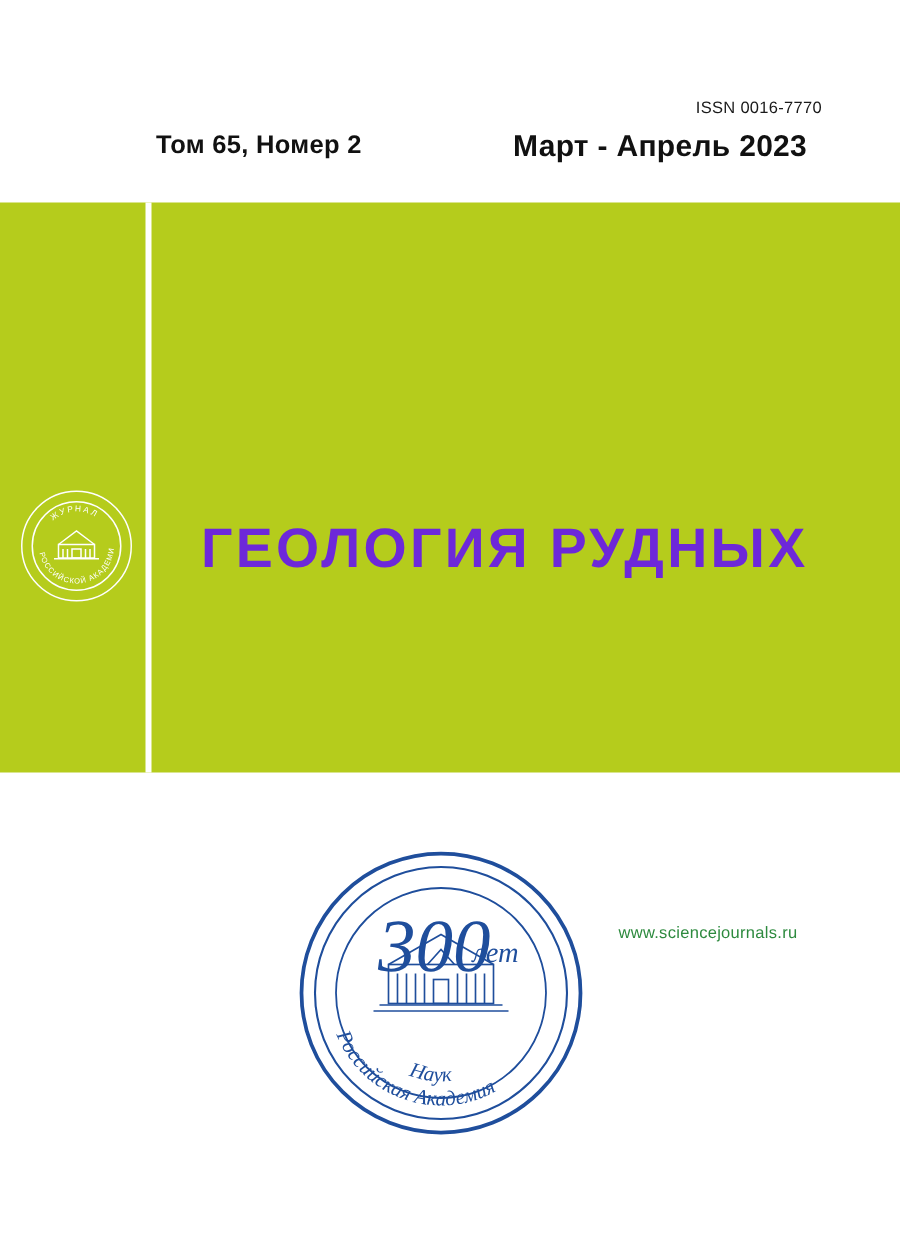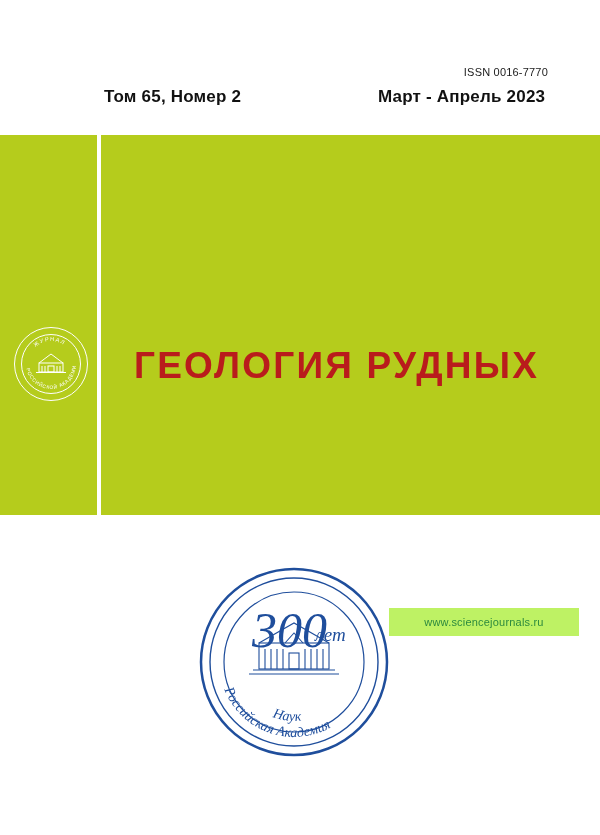--- a/index.html
+++ b/index.html
@@ -41,25 +41,24 @@
     top: 87px;
     font-size: 17px;
     font-weight: bold;
     color: #111111;
     letter-spacing: 0.2px;
   }
   .dateline {
     position: absolute;
     left: 342px;
     top: 87px;
-    font-size: 17px;
+    font-size: 20px;
     font-weight: bold;
     color: #111111;
     letter-spacing: 0.2px;
-    margin-left: 36px;
   }
 
   
   .green-panel {
     position: absolute;
     left: 0;
     top: 135px;
     width: 600px;
     height: 380px;
     background: #b5cc1c;
@@ -97,21 +96,21 @@
   .seal-small svg { position: absolute; left: 0; top: 0; }
 
   
   .title {
     position: absolute;
     left: 134px;
     top: 205px;
     width: 440px;
     font-size: 37px;
     font-weight: bold;
-    color: #b91c1c;
+    color: #6d28d9;
     line-height: 1.38;
     letter-spacing: 2.2px;
   }
   .title .line2 { display: block; }
 
   
   .subtitle {
     position: absolute;
     left: 138px;
     top: 415px;
@@ -119,23 +118,23 @@
     font-size: 11.5px;
     color: #ffffff;
     line-height: 1.55;
   }
 
   
   .site-pill {
     position: absolute;
     left: 389px;
     top: 473px;
-    width: 190px;
+    width: 166px;
     height: 28px;
-    background: #bef264;
+    background: #ffffff;
     display: flex;
     align-items: center;
     justify-content: center;
   }
   .site-pill span {
     font-size: 11px;
     color: #2d8a3e;
     letter-spacing: 0.2px;
   }
 

